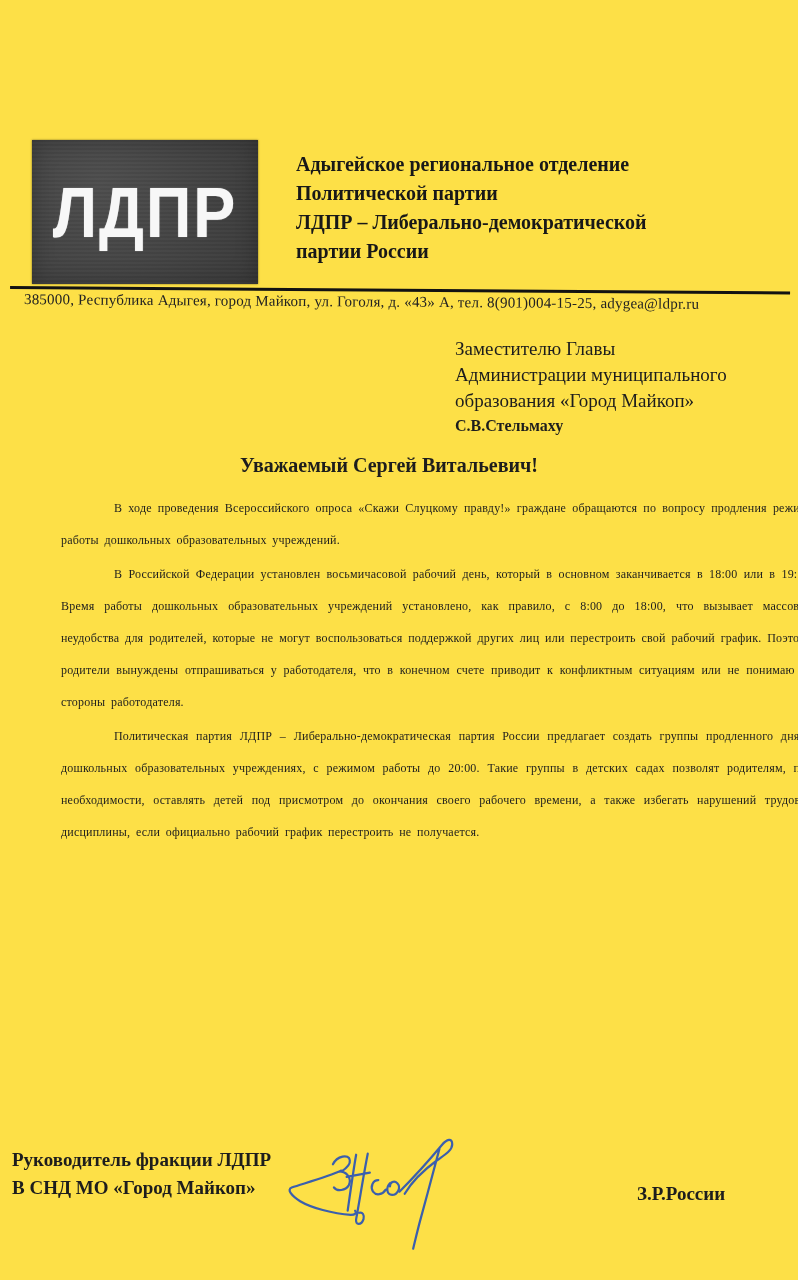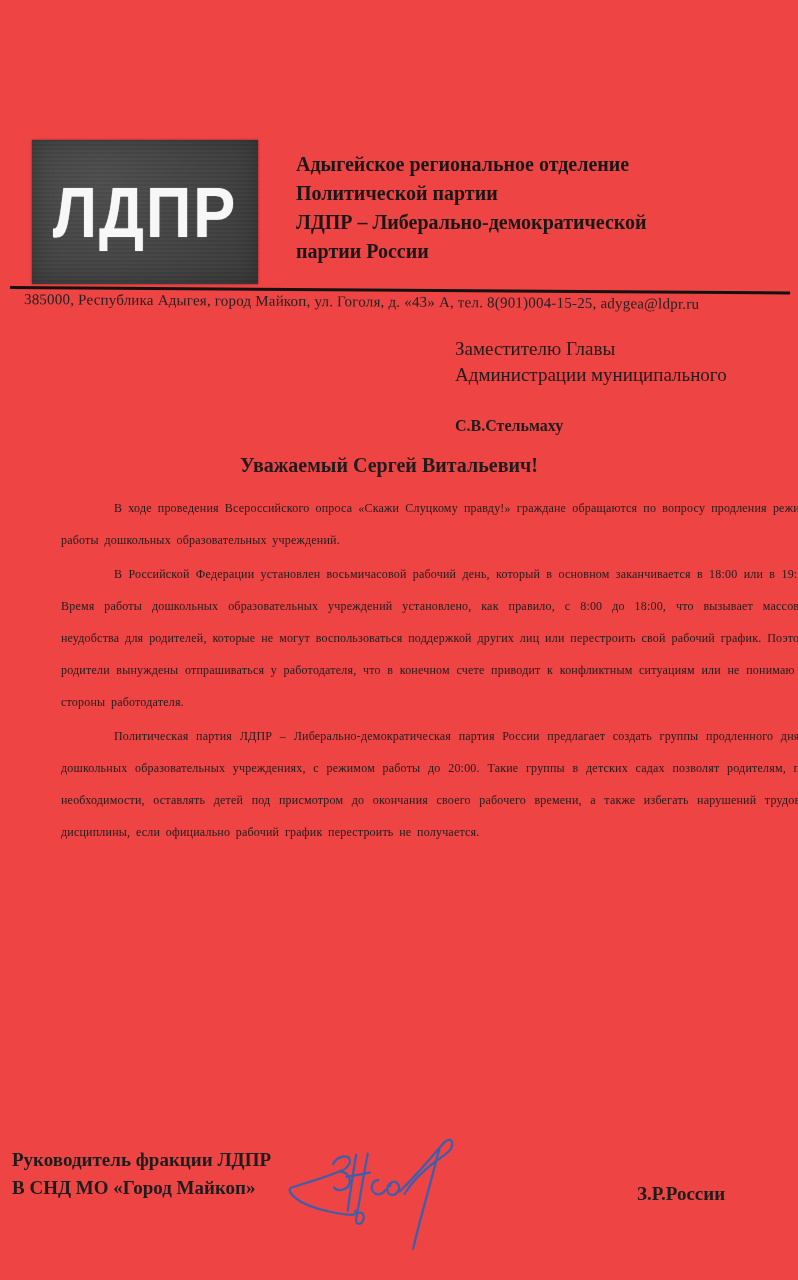--- a/index.html
+++ b/index.html
@@ -1,20 +1,20 @@
 <!DOCTYPE html>
 <html lang="ru"><head>
 <meta charset="utf-8">
 <style>
   html, body { margin:0; padding:0; background:#ffffff; }
   .page {
     position: relative;
     width: 798px;
     height: 1280px;
-    background: #ef4444;
+    background: #fde047;
     font-family: "Liberation Serif", serif;
     color: #1d1d1d;
     overflow: hidden;
   }
 
   
   .logo-box {
     position: absolute;
     left: 32px; top: 140px;
     width: 226px; height: 144px;
@@ -123,20 +123,21 @@
   </div>
 
   <div class="address-wrap">
     <div class="address-rule"></div>
     <div class="address-line">385000, Республика Адыгея, город Майкоп, ул. Гоголя, д. «43» А, тел. 8(901)004-15-25, adygea@ldpr.ru</div>
   </div>
 
   <div class="recipient">
     <div>Заместителю Главы</div>
     <div>Администрации муниципального</div>
+    <div>образования «Город Майкоп»</div>
   </div>
   <div class="recipient-name">С.В.Стельмаху</div>
 
   <div class="salutation">Уважаемый Сергей Витальевич!</div>
 
   <div class="body-text">
     <p>В ходе проведения Всероссийского опроса «Скажи Слуцкому правду!» граждане обращаются по вопросу продления режима работы дошкольных образовательных учреждений.</p>
     <p>В Российской Федерации установлен восьмичасовой рабочий день, который в основном заканчивается в 18:00 или в 19:00. Время работы дошкольных образовательных учреждений установлено, как правило, с 8:00 до 18:00, что вызывает массовые неудобства для родителей, которые не могут воспользоваться поддержкой других лиц или перестроить свой рабочий график. Поэтому родители вынуждены отпрашиваться у работодателя, что в конечном счете приводит к конфликтным ситуациям или не понимаю со стороны работодателя.</p>
     <p>Политическая партия ЛДПР – Либерально-демократическая партия России предлагает создать группы продленного дня в дошкольных образовательных учреждениях, с режимом работы до 20:00. Такие группы в детских садах позволят родителям, при необходимости, оставлять детей под присмотром до окончания своего рабочего времени, а также избегать нарушений трудовой дисциплины, если официально рабочий график перестроить не получается.</p>
   </div>

